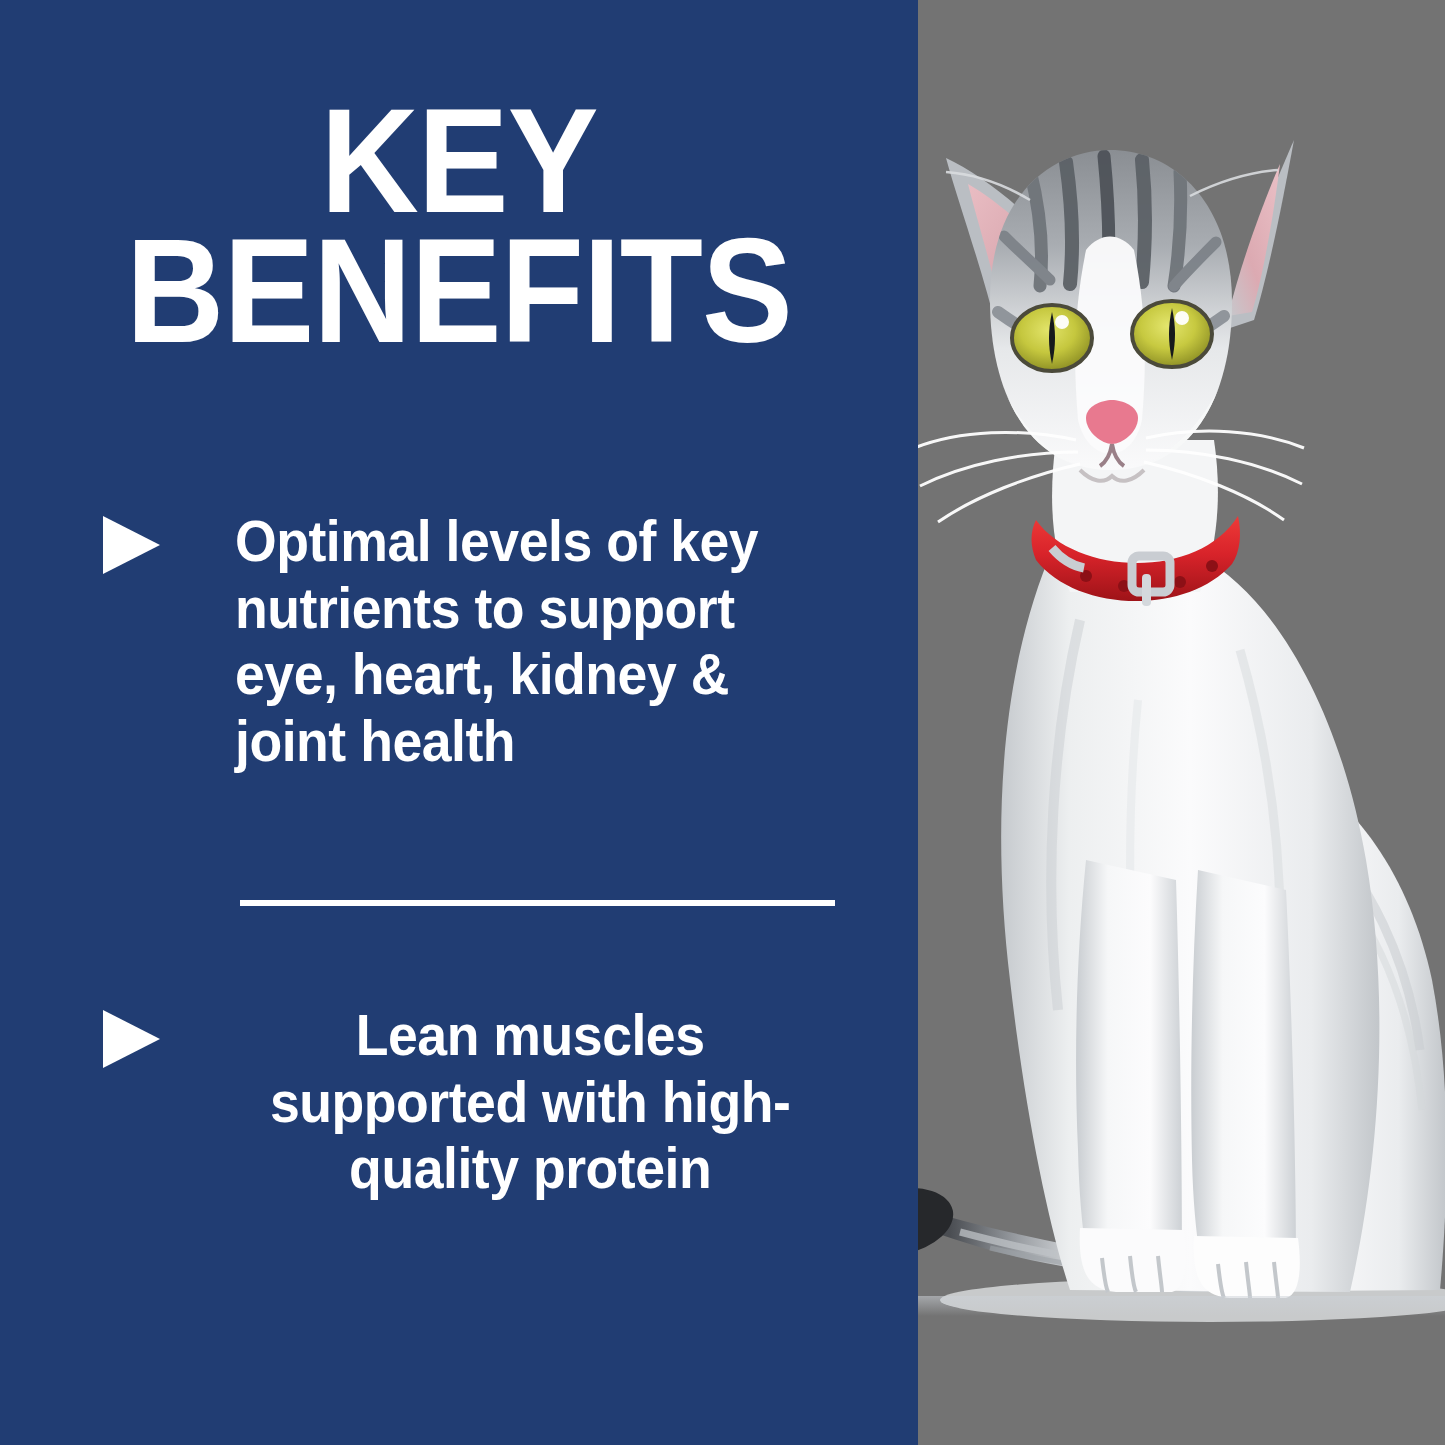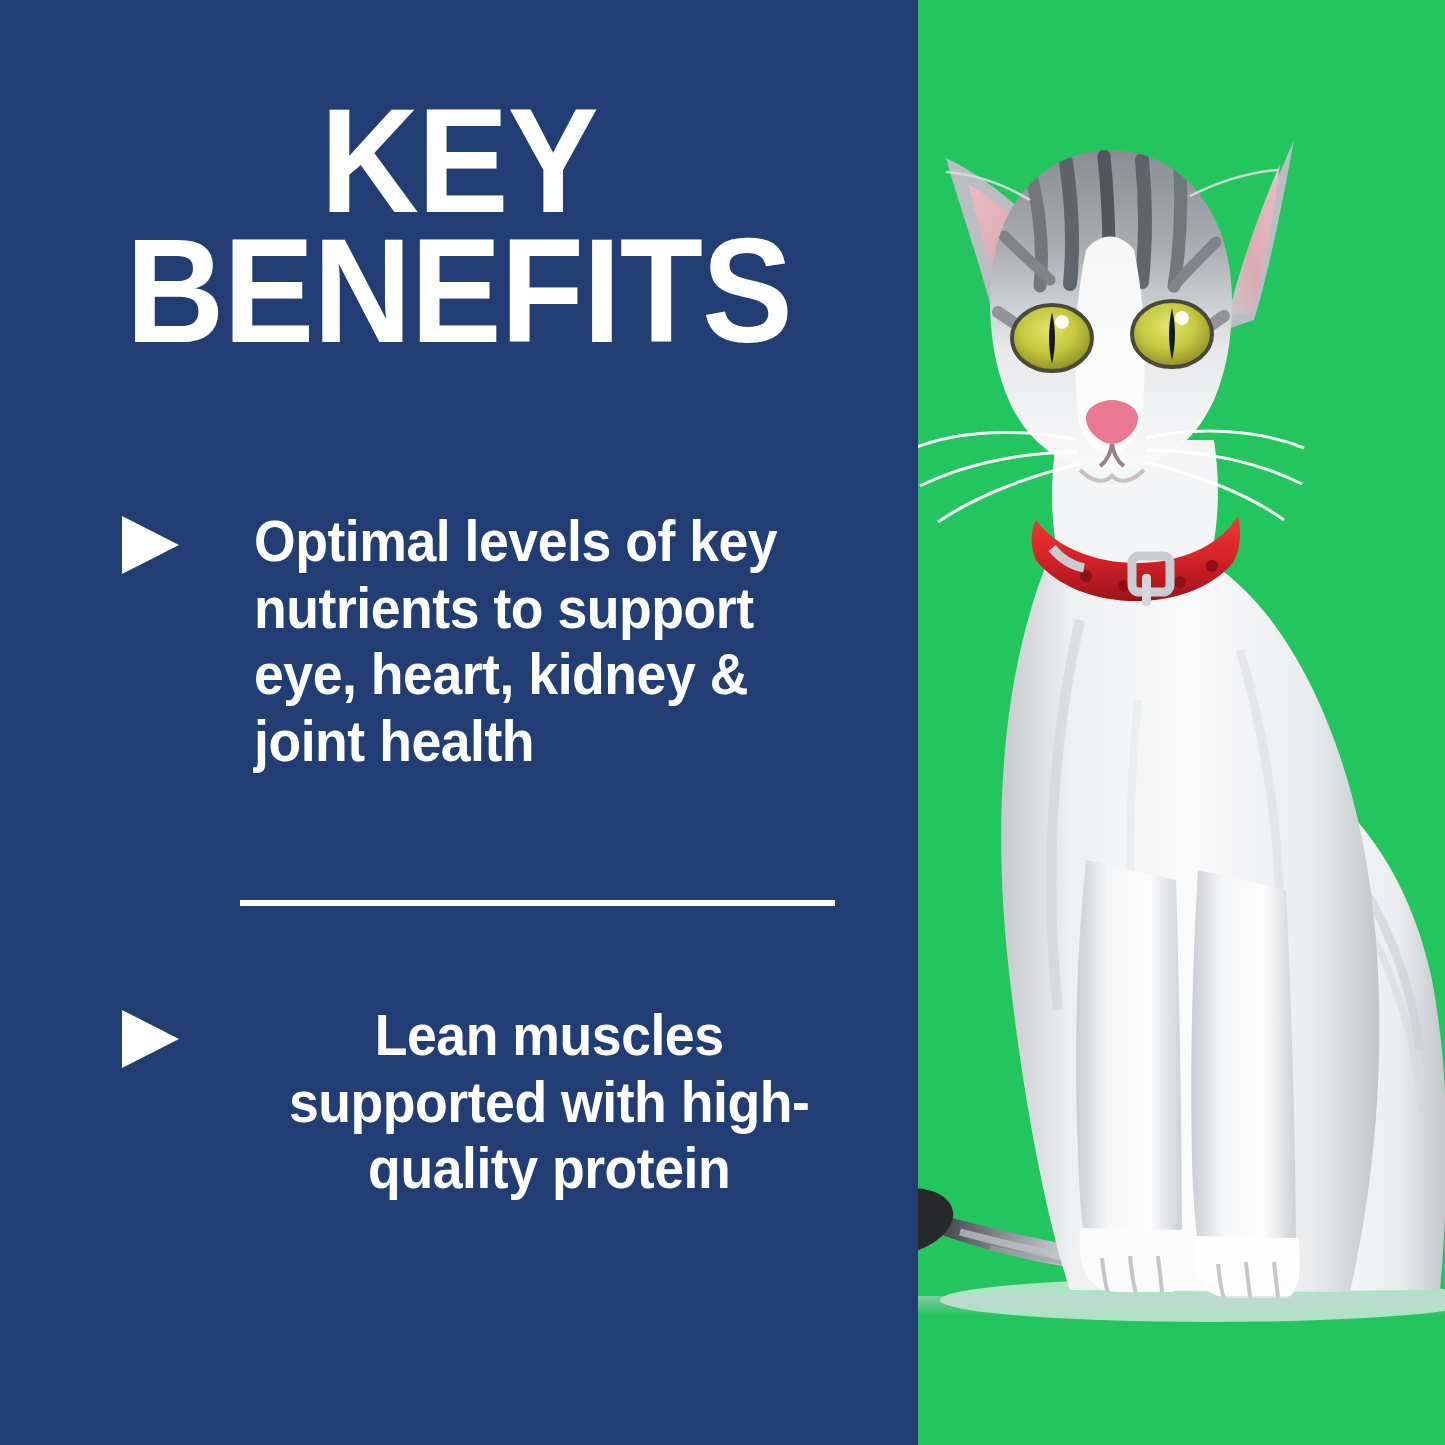--- a/index.html
+++ b/index.html
@@ -4,21 +4,21 @@
 <style>
   html, body {
     margin: 0;
     padding: 0;
     background: #ffffff;
   }
   #canvas {
     position: relative;
     width: 1445px;
     height: 1445px;
-    background: #22c55e;
+    background: #737373;
     overflow: hidden;
     font-family: "Liberation Sans", sans-serif;
   }
 
   
   #blue-panel {
     position: absolute;
     left: 0;
     top: 0;
     width: 918px;
@@ -39,21 +39,21 @@
     font-size: 148px;
     line-height: 0.88;
     letter-spacing: -1px;
     transform: scaleX(0.92);
     transform-origin: 50% 0;
   }
   #headline .hl-line { display: block; white-space: nowrap; }
 
   .benefit {
     position: absolute;
-    left: 122px;
+    left: 103px;
     width: 760px;
     display: flex;
     align-items: flex-start;
   }
   #benefit-0 { top: 508px; }
   #benefit-1 { top: 1002px; text-align: center; }
 
   .bullet-marker {
     flex: 0 0 auto;
     width: 0;

